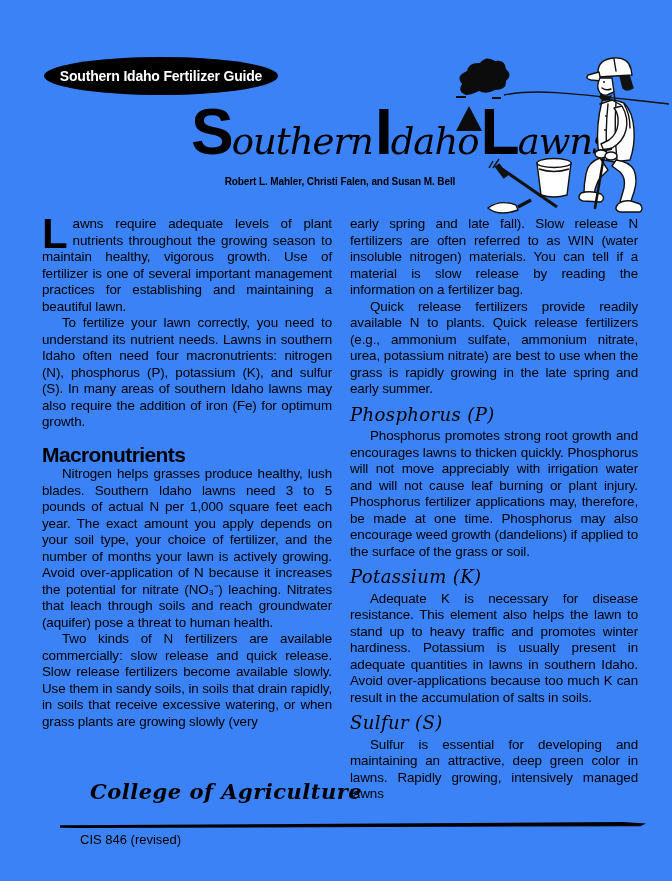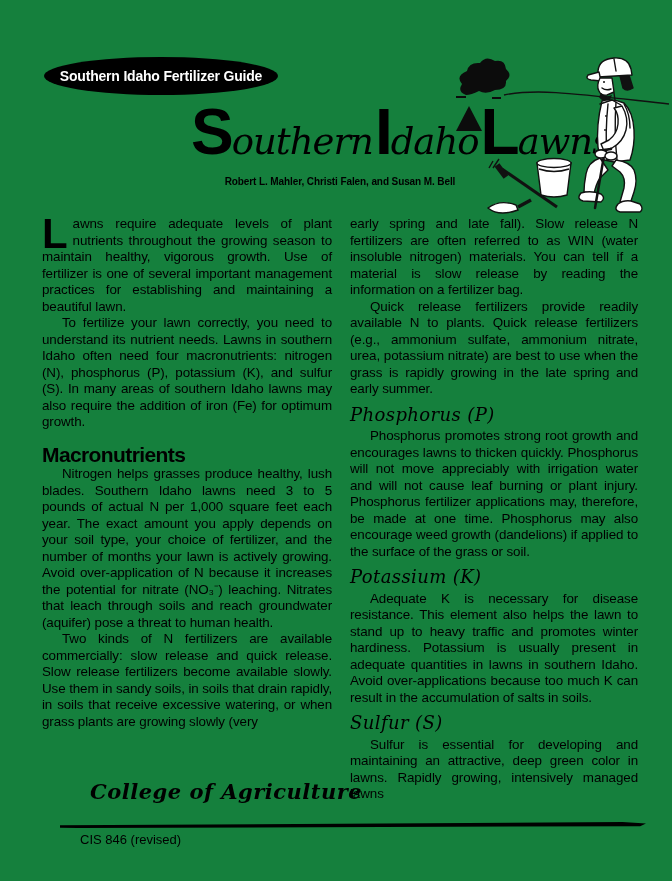--- a/index.html
+++ b/index.html
@@ -1,18 +1,18 @@
 <!DOCTYPE html>
 <html lang="en"><head>
 <meta charset="utf-8">
 <style>
   html,body{margin:0;padding:0;background:#888;}
   .page{
     position:relative;width:672px;height:881px;margin:0 auto;
-    background:#15803d;color:#000;overflow:hidden;
+    background:#3b82f6;color:#000;overflow:hidden;
     font-family:"Liberation Sans",sans-serif;
   }
   
   .badge{
     position:absolute;left:44px;top:57px;width:234px;height:38px;
     background:#000;border-radius:50%;
     display:flex;align-items:center;justify-content:center;
   }
   .badge-label{color:#fff;font-weight:bold;font-size:14px;letter-spacing:-0.2px;white-space:nowrap;}
   

